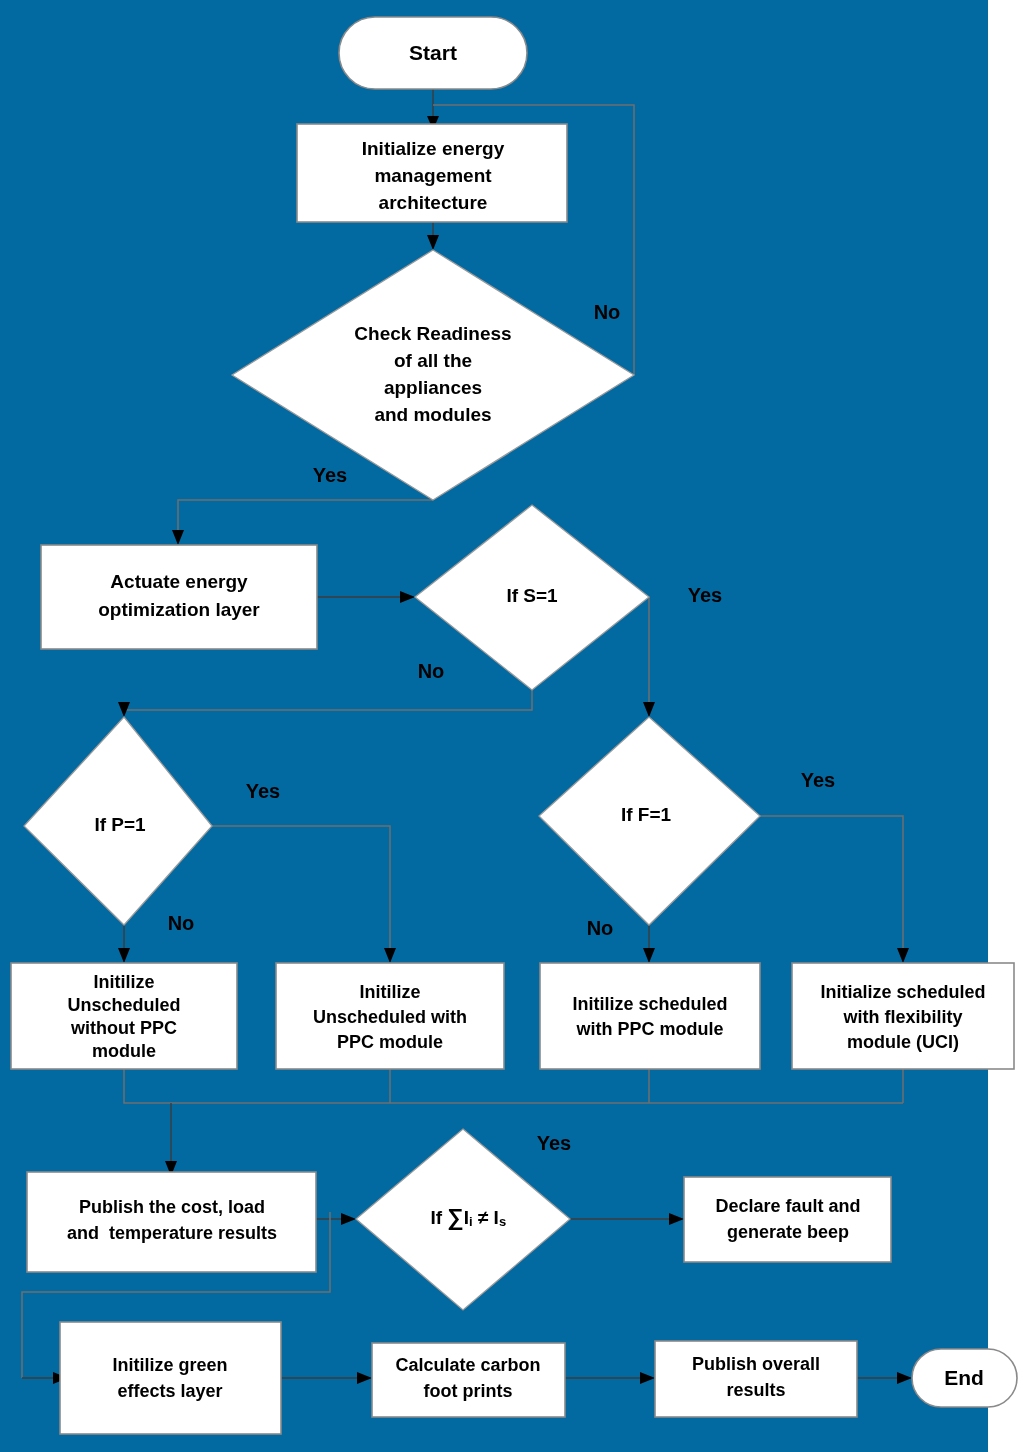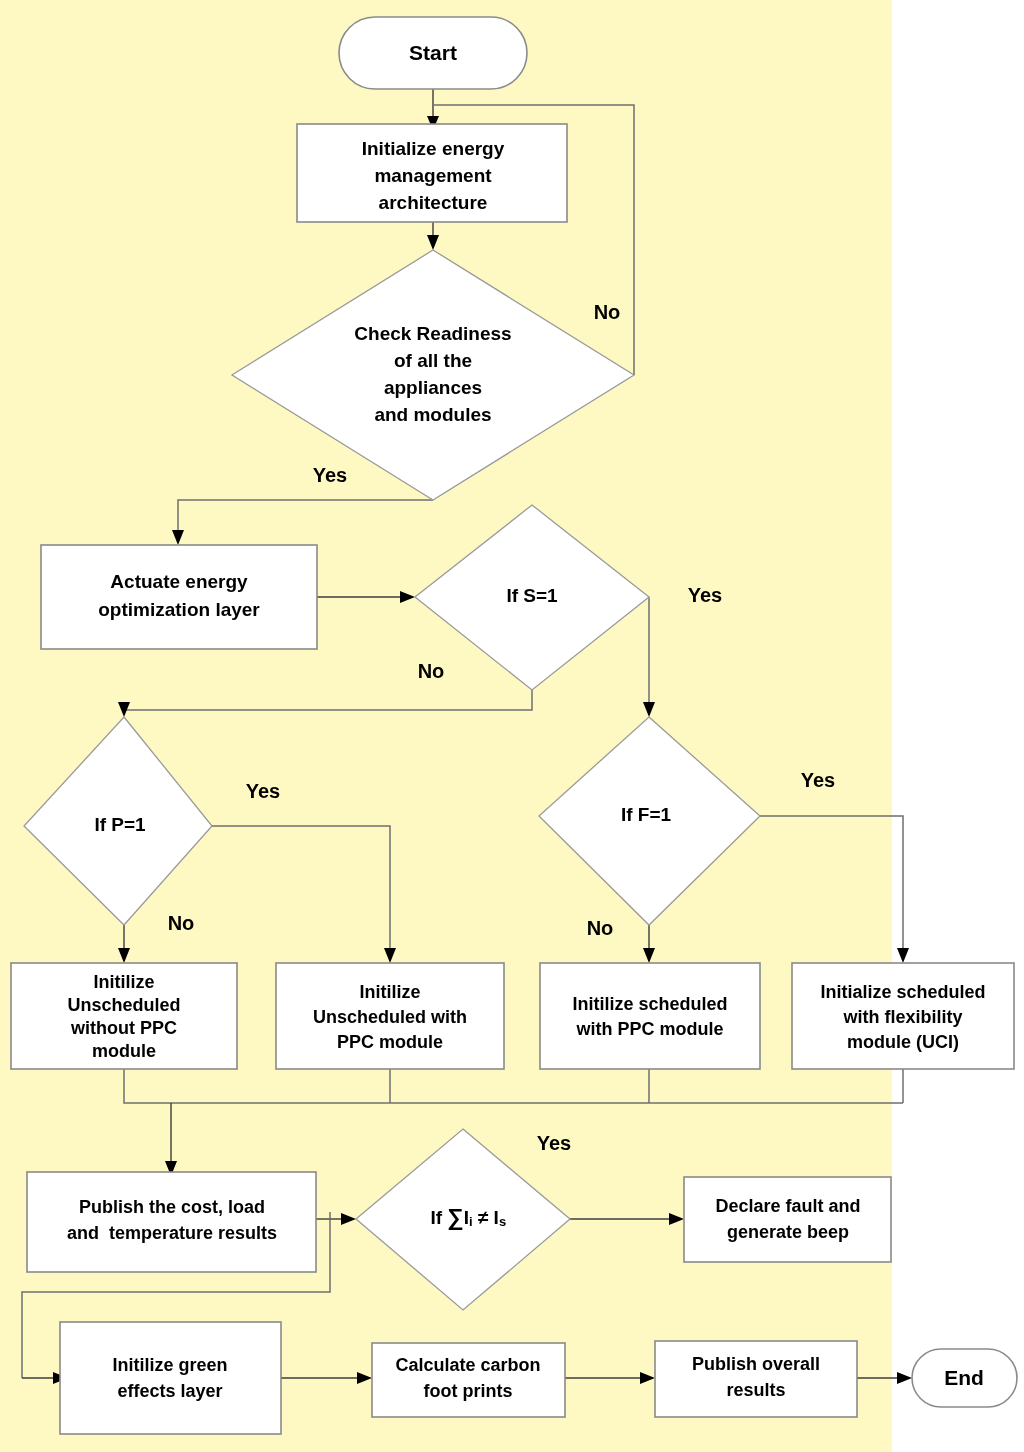--- a/index.html
+++ b/index.html
@@ -9,23 +9,23 @@
     background: #ffffff;
   }
   body {
     width: 1024px;
     height: 1452px;
     font-family: "Liberation Sans", sans-serif;
     overflow: hidden;
   }
   #flowchart-root {
     position: relative;
-    width: 892px;
+    width: 988px;
     height: 1452px;
-    background: #fef9c3;
+    background: #0369a1;
   }
   svg#flow-svg {
     display: block;
     width: 1024px;
     height: 1452px;
   }
   .node-shape {
     fill: #ffffff;
     stroke: #8a8a8a;
     stroke-width: 1.6;

